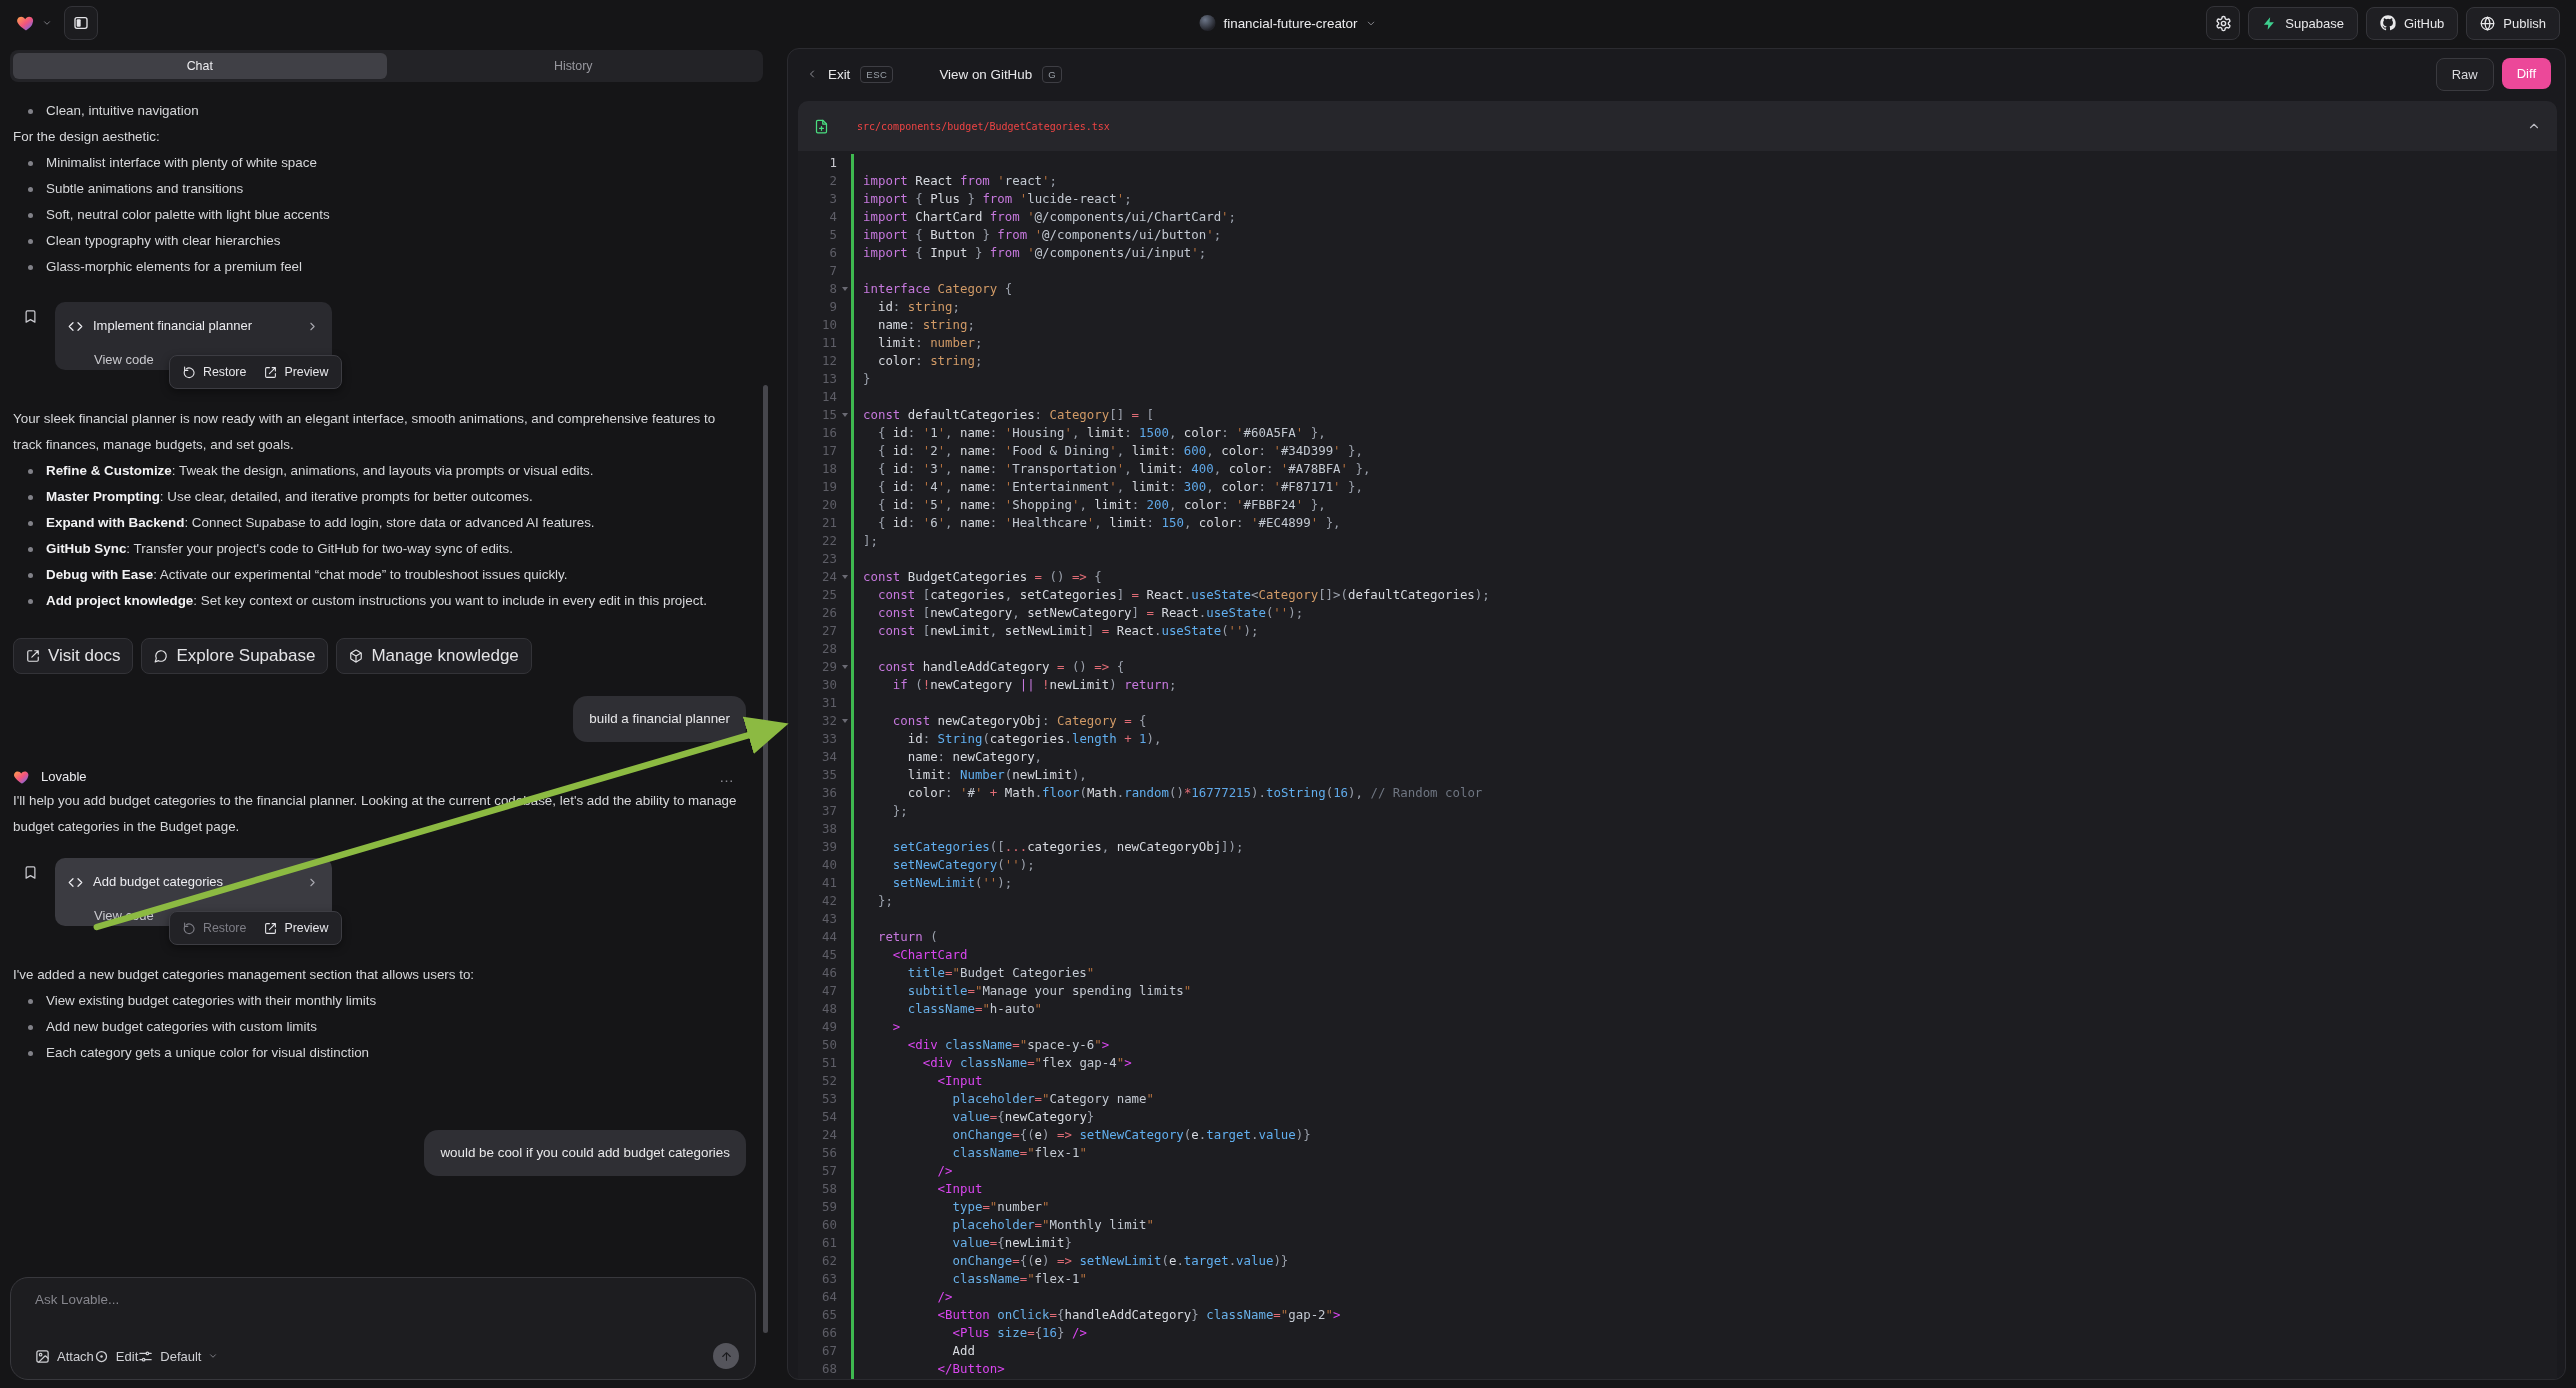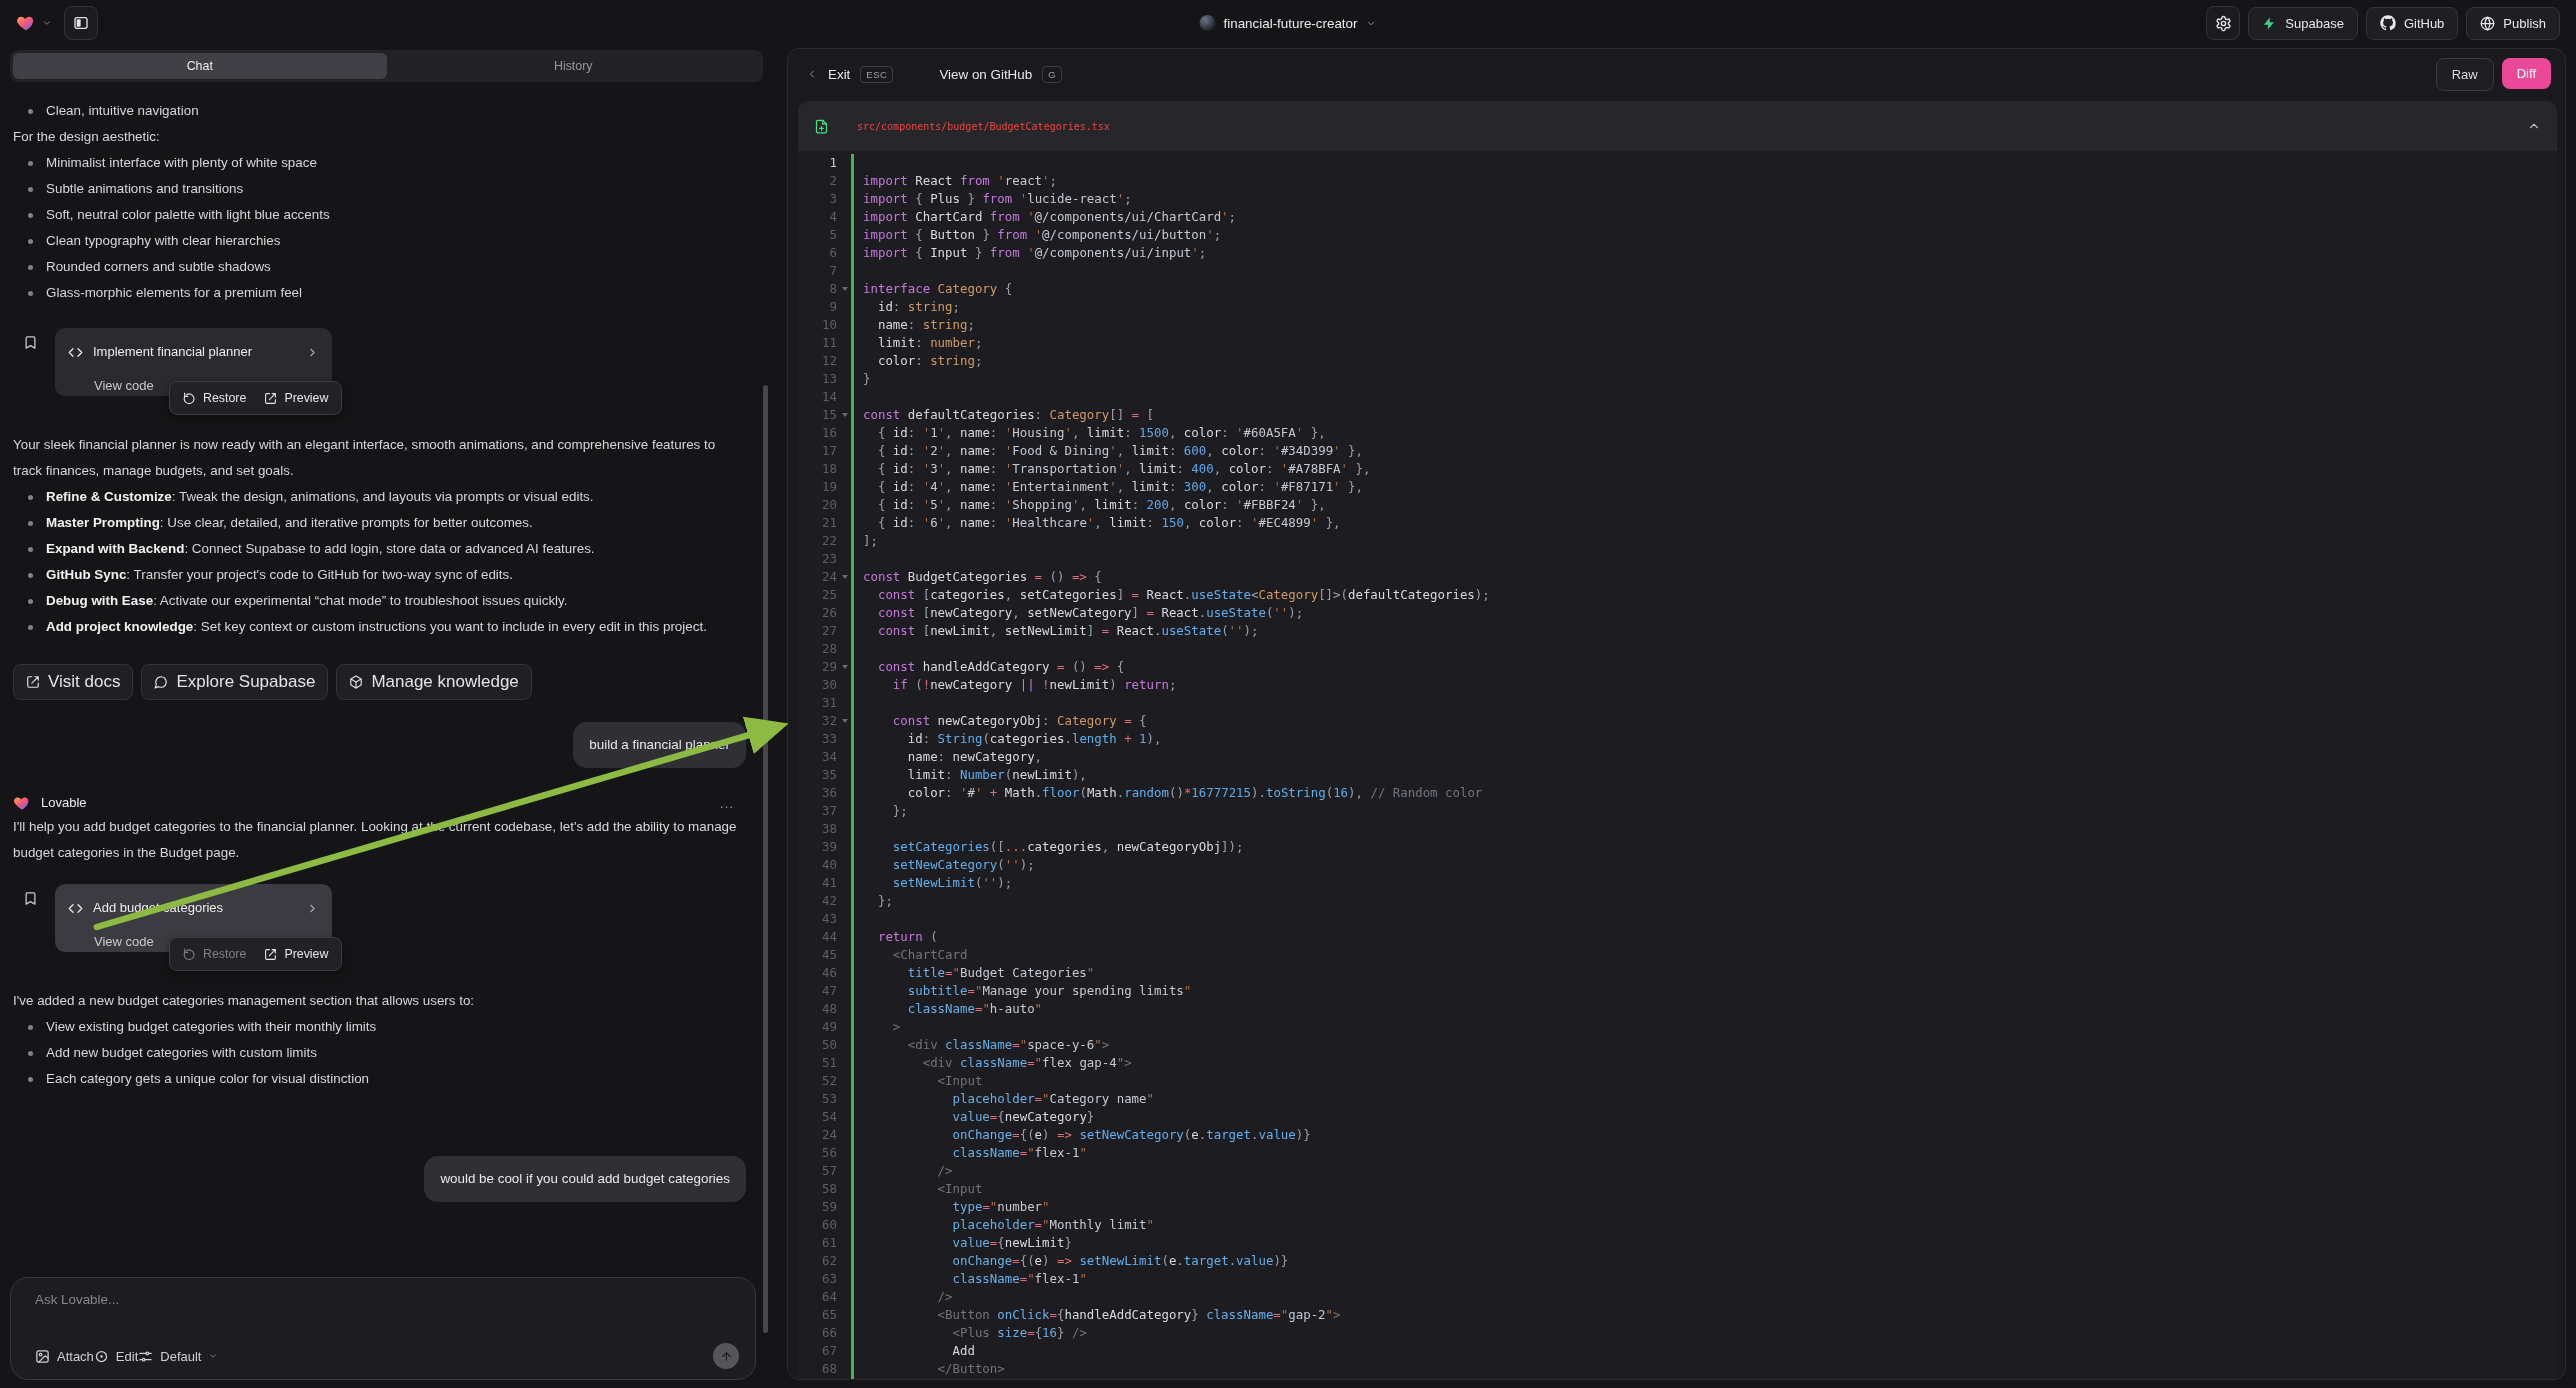--- a/index.html
+++ b/index.html
@@ -102,21 +102,21 @@
   .cl{display:flex;height:18px;}
   .lnw{position:relative;flex:0 0 53px;}
   .ln{display:block;text-align:right;padding-right:14px;color:#5e5e67;}
   .ln.cur{color:#c9c9d0;}
   .fold{position:absolute;right:3px;top:7px;width:0;height:0;border-left:3.5px solid transparent;
         border-right:3.5px solid transparent;border-top:4.5px solid #6a6a73;}
   .ct{white-space:pre;padding-left:12px;}
   
   .k{color:#c678dd}.t{color:#d19a66}.q{color:#b3703e}.s{color:#c3c9d2}.n{color:#5fa8e8}
   .f{color:#61afef}.p{color:#9ba1ac}.v{color:#d7dae0}.o{color:#e06c75}.c{color:#6f7682}
-  .g{color:#737373}.a{color:#68b0e8}
+  .g{color:#d946ef}.a{color:#68b0e8}
 </style>
 </head>
 <body>
 
 <div class="stage">
 
   <div class="topbar">
     <div class="tb-left">
       <span style="display:flex;align-items:center;">
         <svg width="20" height="20" viewBox="0 0 24 24">
@@ -187,21 +187,20 @@
     <div class="chatscroll">
       <ul class="blist">
         <li>Clean, intuitive navigation</li>
       </ul>
       <p class="mt16">For the design aesthetic:</p>
       <ul class="blist mt16">
         <li>Minimalist interface with plenty of white space</li>
         <li>Subtle animations and transitions</li>
         <li>Soft, neutral color palette with light blue accents</li>
         <li>Clean typography with clear hierarchies</li>
-        <li>Rounded corners and subtle shadows</li>
         <li>Glass-morphic elements for a premium feel</li>
       </ul>
 
       <div class="vcrow">
         <span class="bmk">
           <svg width="15" height="17" viewBox="0 0 24 24">
               <path class="ic" d="m19 21-7-4-7 4V5a2 2 0 0 1 2-2h10a2 2 0 0 1 2 2v16z"></path>
             </svg>
         </span>
         <div class="vcard">

